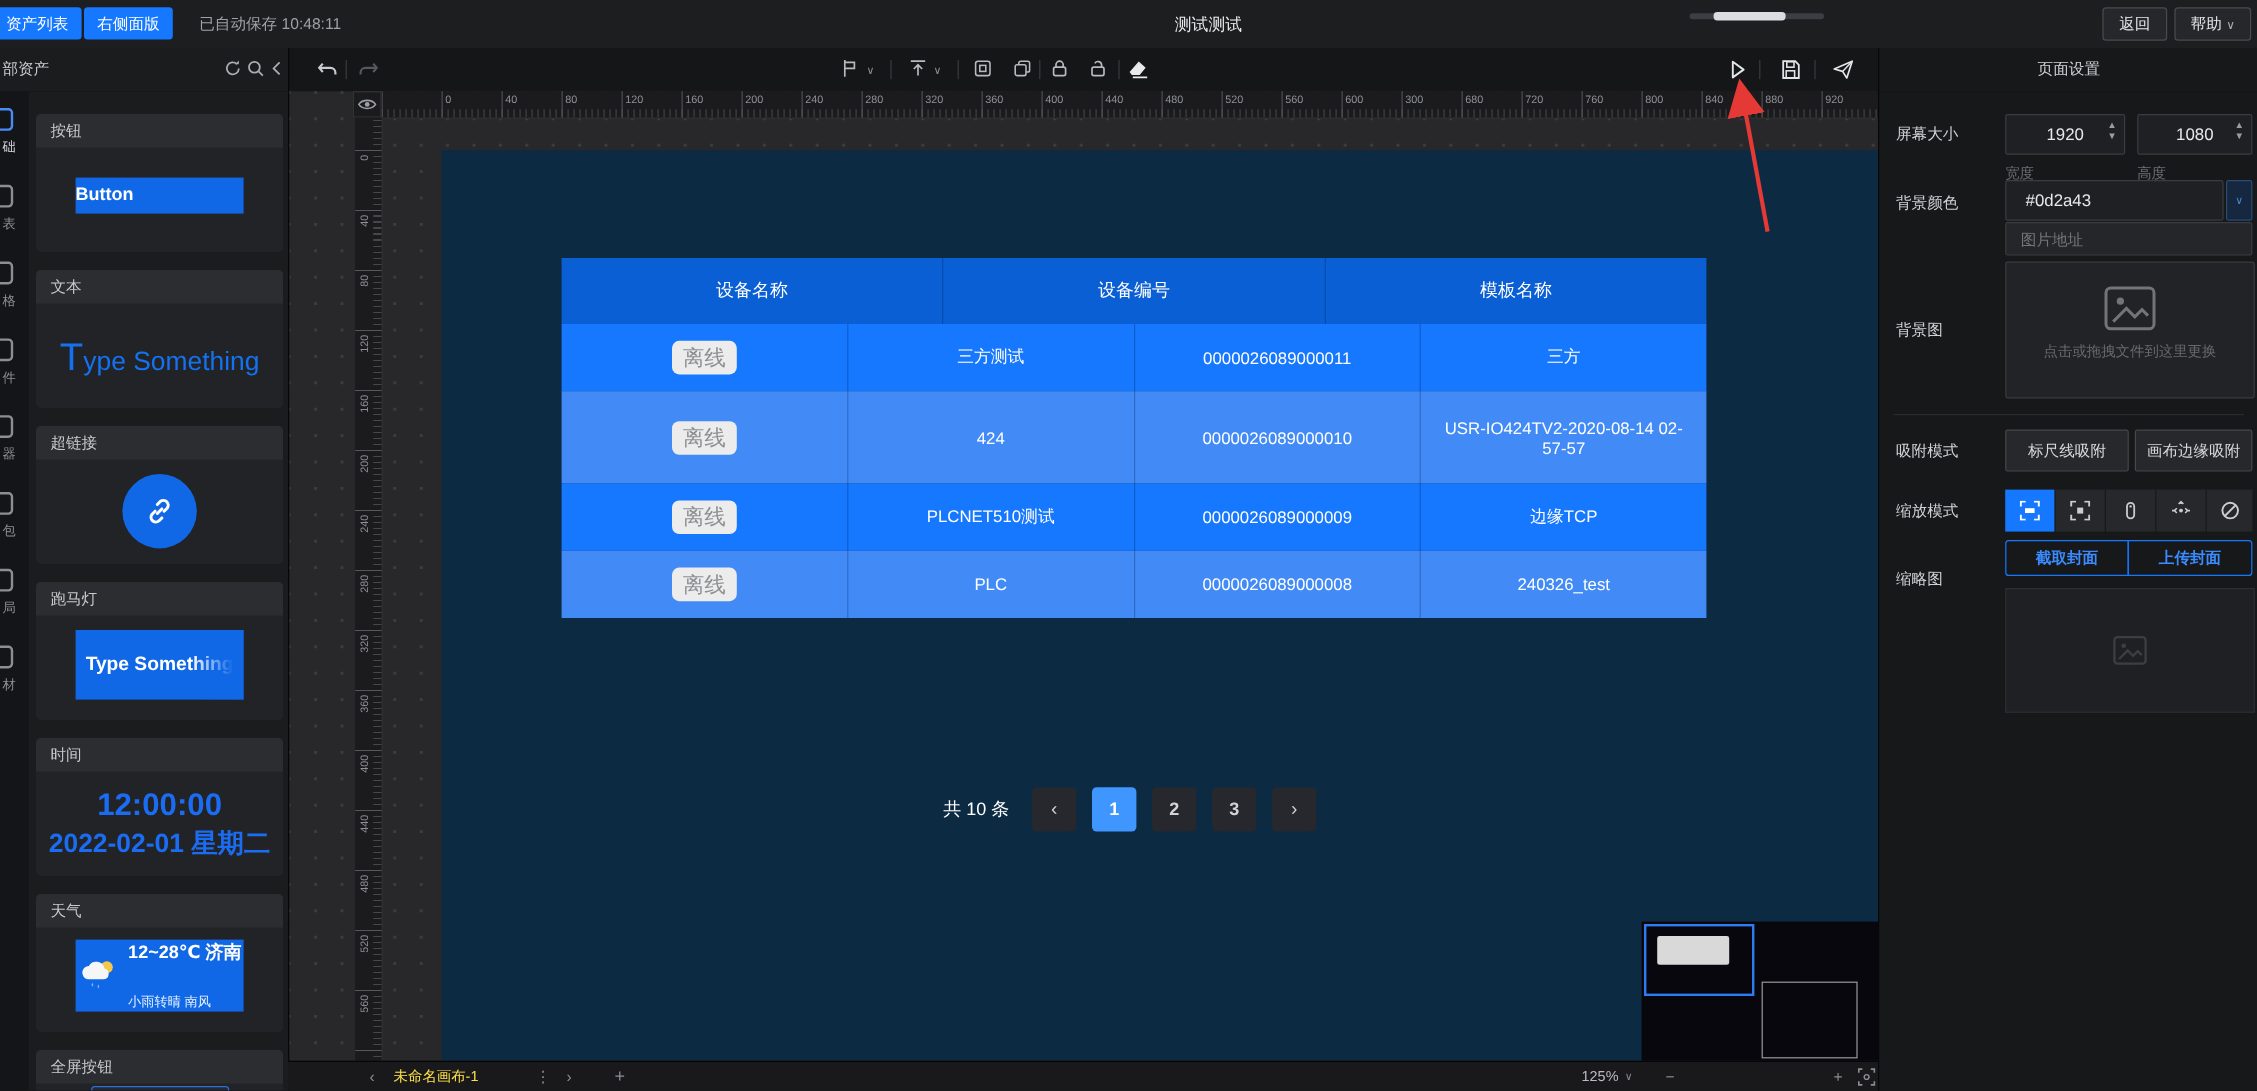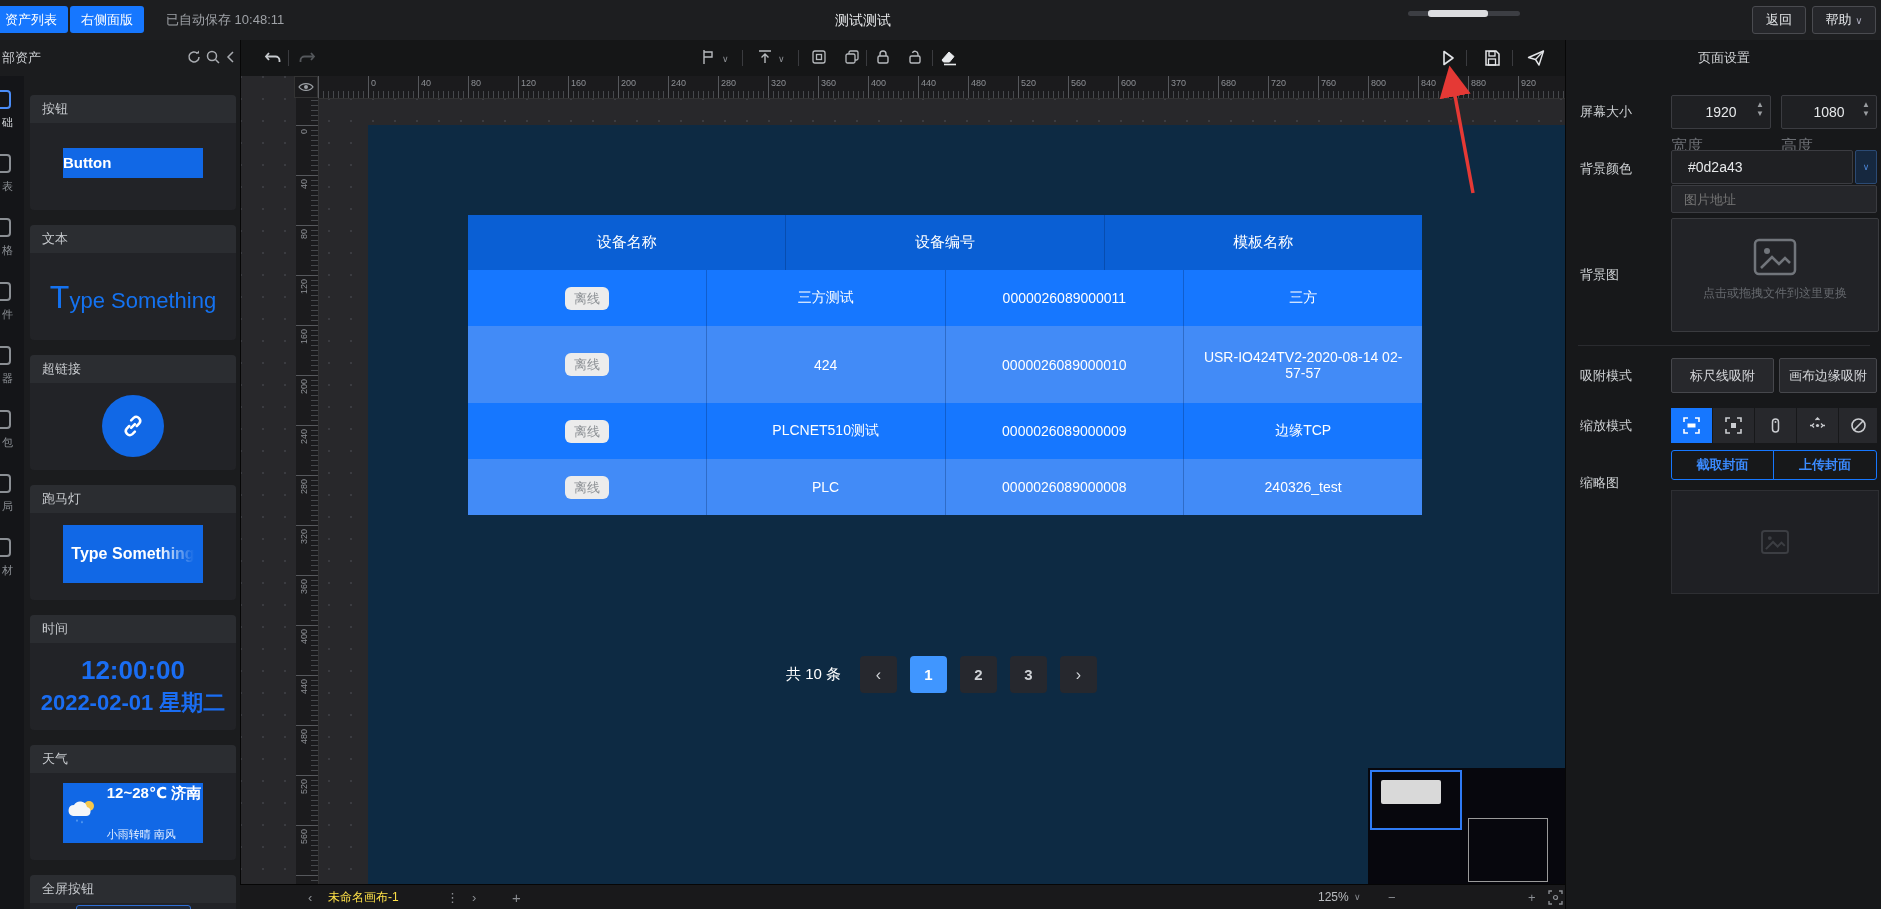--- a/index.html
+++ b/index.html
@@ -4,21 +4,21 @@
 <style>
   html,body{margin:0;padding:0;background:#111;}
   body{font-family:"Liberation Sans","DejaVu Sans",sans-serif;}
   #app{position:relative;width:1881px;height:909px;background:#1d1e20;overflow:hidden;color:#ddd;}
   .abs{position:absolute;}
 
   
   #topbar{position:absolute;left:0;top:0;width:1881px;height:40px;background:#1d1e20;border-bottom:1px solid #0a0a0a;}
   .top-tab{position:absolute;top:6px;height:27px;line-height:27px;padding:0 11px;background:#1677ff;color:#fff;font-size:13px;border-radius:3px;}
   #autosave{position:absolute;left:166px;top:0;height:40px;line-height:40px;color:#9ea1a6;font-size:13px;}
-  #doc-title{position:absolute;left:835px;top:0;width:200px;height:40px;line-height:40px;text-align:left;color:#e8eaec;font-size:14px;}
+  #doc-title{position:absolute;left:835px;top:0;width:200px;height:40px;line-height:40px;text-align:right;color:#e8eaec;font-size:14px;}
   .top-btn{position:absolute;top:6px;height:26px;line-height:26px;background:#26272b;border:1px solid #4a4b50;border-radius:3px;color:#e3e5e8;font-size:13px;text-align:center;}
   #btn-back{left:1752px;width:52px;}
   #btn-help{left:1812px;width:62px;}
   #btn-help .chev{font-size:10px;color:#aab;}
 
   
   #toolbar{position:absolute;left:0;top:40px;width:1881px;height:36px;background:#151617;border-bottom:1px solid #070707;}
   #asset-header{position:absolute;left:0;top:0;width:240px;height:36px;background:#1b1c1e;border-right:1px solid #070707;}
   #asset-header .hd-title{position:absolute;left:2px;top:0;height:36px;line-height:36px;color:#c9ccd0;font-size:13px;}
   .hico{position:absolute;top:9px;width:18px;height:18px;color:#a9acb1;}
@@ -68,21 +68,21 @@
 
   
   #device-table{position:absolute;left:468px;top:215px;width:954px;}
   .trow{display:flex;width:954px;}
   .tcell{flex:1;display:flex;align-items:center;justify-content:center;color:#fff;font-size:14px;text-align:center;border-right:1px solid rgba(4,38,92,.30);padding:0 10px;box-sizing:border-box;}
   .tcell:last-child{border-right:none;}
   .thead-row{height:55px;background:#0a5fd4;}
   .thead-row .tcell{font-size:15px;}
   .trow.odd{background:#1677ff;}
   .trow.even{background:#428bf7;}
-  .badge{background:#ececec;color:#8c9094;font-size:13px;border-radius:6px;padding:5px 9px;line-height:1;}
+  .badge{background:#ececec;color:#8c9094;font-size:18px;border-radius:6px;padding:5px 9px;line-height:1;}
 
   
   #pagination{position:absolute;left:786px;top:656px;display:flex;align-items:center;gap:13px;}
   #pg-total{color:#fff;font-size:15px;margin-right:6px;}
   .pg-btn{width:37px;height:37px;border-radius:4px;background:#26282e;color:#d0d3d7;font-size:15px;font-weight:bold;display:flex;align-items:center;justify-content:center;}
   .pg-btn.active{background:#4096ff;color:#fff;}
   .pg-arrow{font-size:16px;font-weight:normal;}
 
   
   #minimap{position:absolute;left:1368px;top:768px;width:197px;height:116px;background:#07070d;}
@@ -97,21 +97,21 @@
   #bb-tab{color:#fde047;font-size:12px;}
   #bb-zoom{color:#b9bcc0;font-size:12px;}
   #bb-track{position:absolute;left:1408px;top:11px;width:112px;height:5px;background:#3c3e43;border-radius:3px;}
   #bb-fill{position:absolute;left:20px;top:-1px;width:60px;height:7px;background:#dcdde0;border-radius:3px;}
 
   
   #right-panel{position:absolute;left:1565px;top:76px;width:316px;height:833px;background:#17181a;border-left:1px solid #070707;}
   .rp-label{position:absolute;left:14px;color:#cfd2d5;font-size:13px;}
   .rp-input{position:absolute;background:#1f2023;border:1px solid #3b3c41;border-radius:2px;color:#e6e8ea;font-size:14px;box-sizing:border-box;}
   .stepper{position:absolute;right:4px;top:4px;display:flex;flex-direction:column;gap:1px;color:#9a9da1;font-size:8px;line-height:1;}
-  .rp-caption{position:absolute;color:#6b6e73;font-size:16px;}
+  .rp-caption{position:absolute;color:#6b6e73;font-size:12px;}
   .rp-divider{position:absolute;left:12px;width:292px;height:1px;background:#2a2b2f;}
   .snap-btn{position:absolute;top:282px;height:35px;background:#27282c;border:1px solid #46474c;border-radius:2px;color:#d6d8db;font-size:13px;display:flex;align-items:center;justify-content:center;box-sizing:border-box;}
   .zm-btn{position:absolute;top:332px;width:41px;height:35px;background:#27282c;display:flex;align-items:center;justify-content:center;color:#caccd0;}
   .zm-btn.active{background:#1677ff;color:#fff;}
   .thumb-btn{position:absolute;top:374px;width:103px;height:30px;border:1px solid #1677ff;color:#3b8bff;font-size:13px;font-weight:bold;display:flex;align-items:center;justify-content:center;box-sizing:border-box;background:transparent;}
   #dropzone{position:absolute;left:105px;top:142px;width:206px;height:112px;background:#222327;border:1px solid #3a3b3f;border-radius:2px;display:flex;flex-direction:column;align-items:center;}
   #drop-hint{color:#66696e;font-size:12px;margin-top:8px;}
   #thumb-preview{position:absolute;left:105px;top:414px;width:206px;height:102px;background:#1f2024;border:1px solid #2e2f33;display:flex;align-items:center;justify-content:center;}
 
   svg{display:block;}
@@ -256,21 +256,21 @@
       <span class="hlab" style="left: 353px;">240</span>
       <span class="hlab" style="left: 403px;">280</span>
       <span class="hlab" style="left: 453px;">320</span>
       <span class="hlab" style="left: 503px;">360</span>
       <span class="hlab" style="left: 553px;">400</span>
       <span class="hlab" style="left: 603px;">440</span>
       <span class="hlab" style="left: 653px;">480</span>
       <span class="hlab" style="left: 703px;">520</span>
       <span class="hlab" style="left: 753px;">560</span>
       <span class="hlab" style="left: 803px;">600</span>
-      <span class="hlab" style="left: 853px;">370</span>
+      <span class="hlab" style="left: 853px;">300</span>
       <span class="hlab" style="left: 903px;">680</span>
       <span class="hlab" style="left: 953px;">720</span>
       <span class="hlab" style="left: 1003px;">760</span>
       <span class="hlab" style="left: 1053px;">800</span>
       <span class="hlab" style="left: 1103px;">840</span>
       <span class="hlab" style="left: 1153px;">880</span>
       <span class="hlab" style="left: 1203px;">920</span>
     </div>
   <div id="vruler">
       <span class="vlab" style="top: 31px;">0</span>

